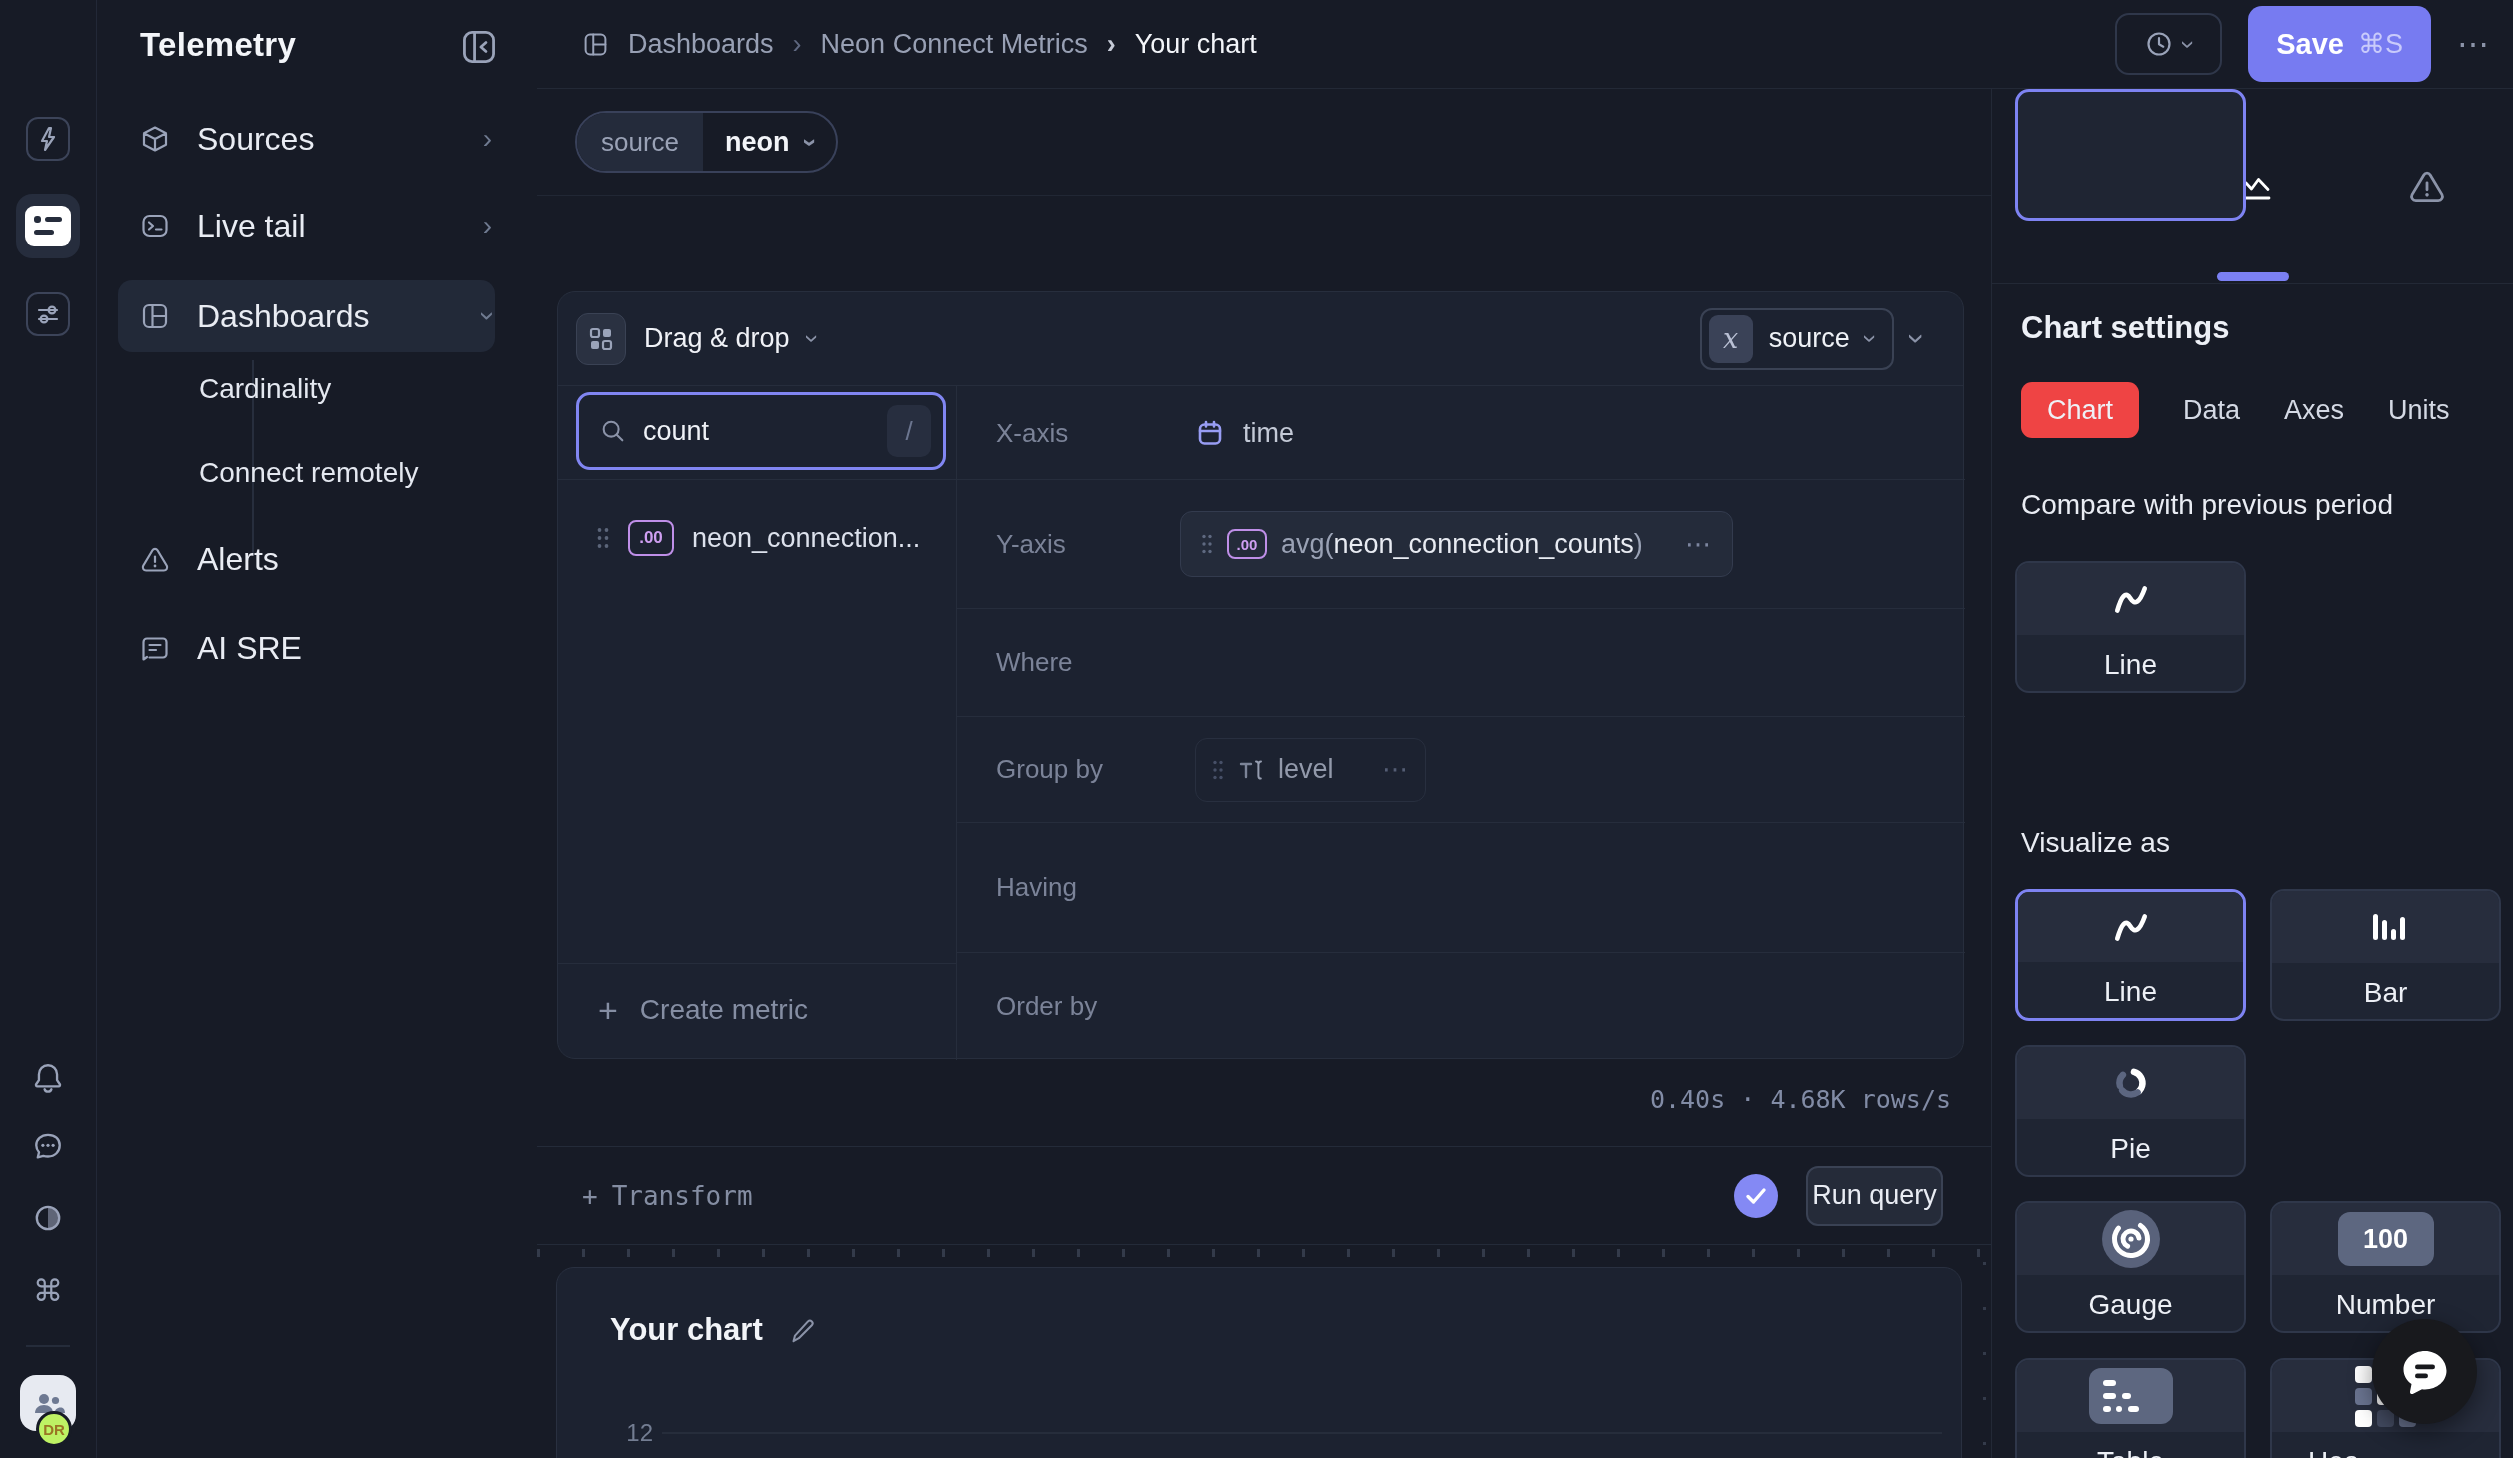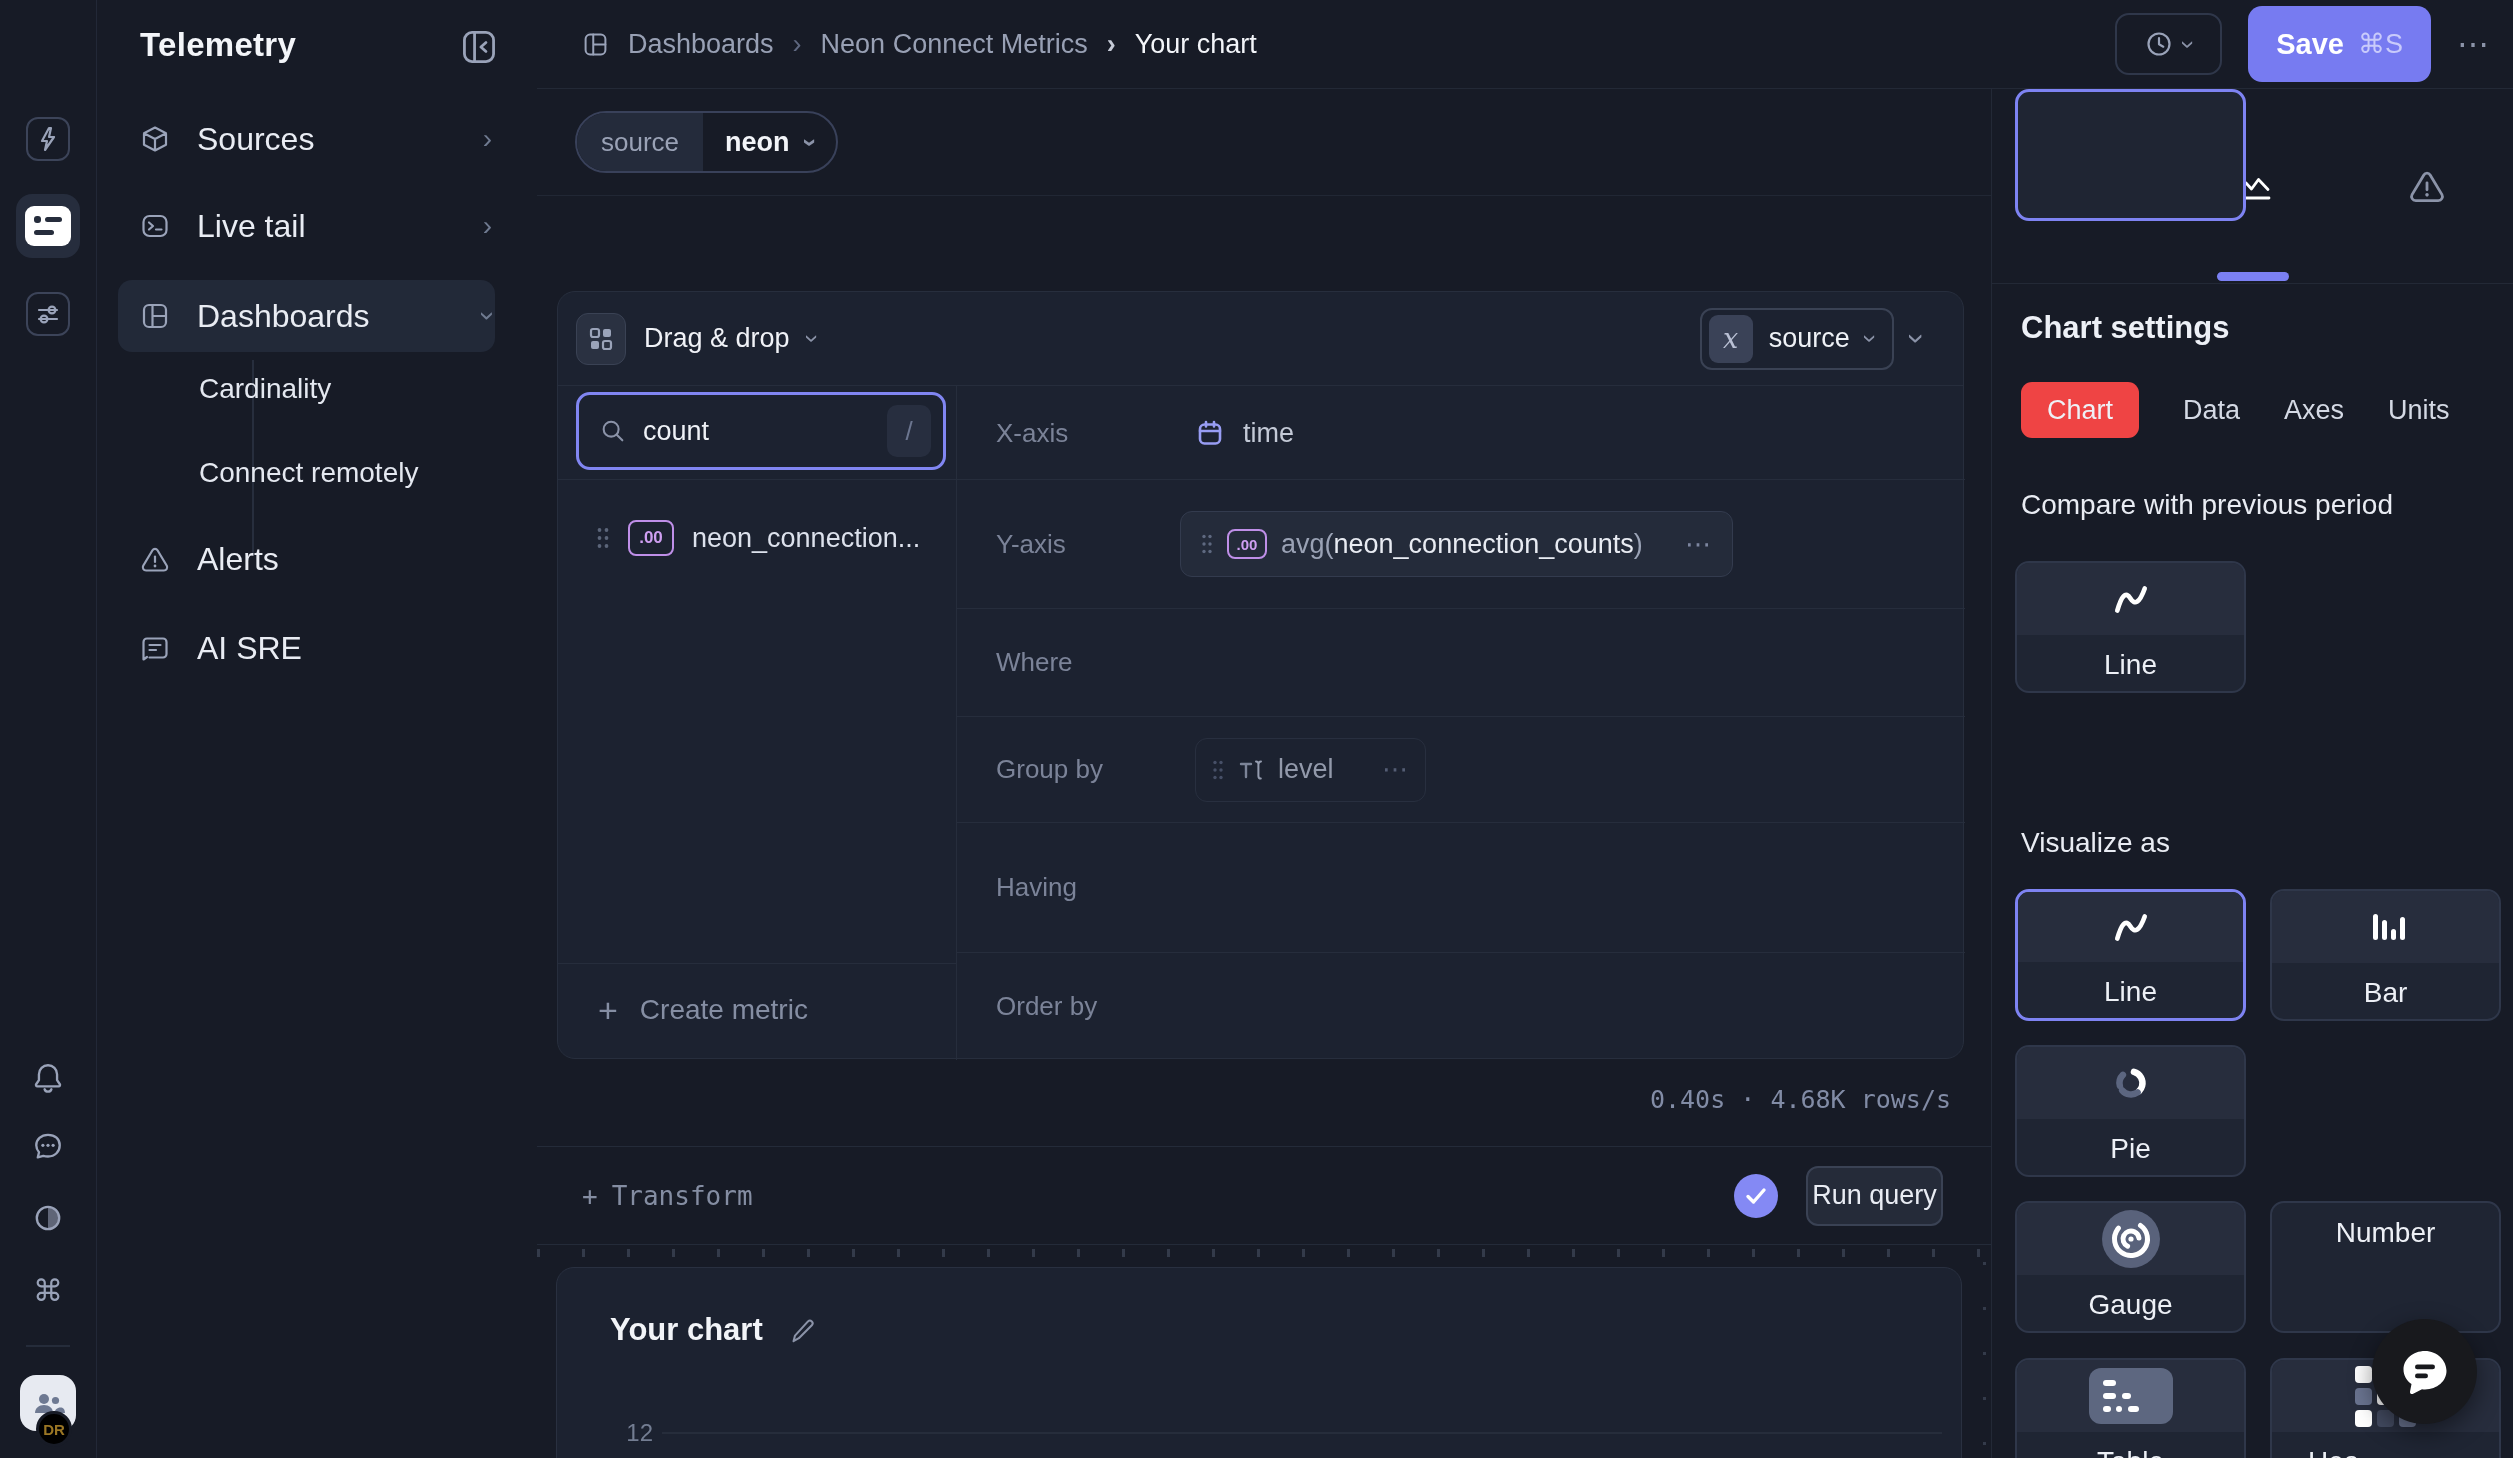--- a/index.html
+++ b/index.html
@@ -13,21 +13,21 @@
 
   
   .rail { left:0; top:0; width:97px; height:1459px; border-right:1px solid #222837; }
   .rail-btn { position:absolute; left:26px; width:44px; height:44px; border:2px solid #3c4459; border-radius:12px; display:flex; align-items:center; justify-content:center; }
   .rail-active-wrap { position:absolute; left:16px; top:194px; width:64px; height:64px; background:#262d3d; border-radius:16px; display:flex; align-items:center; justify-content:center; }
   .rail-active-inner { width:46px; height:40px; background:#ffffff; border-radius:9px; position:relative; }
   .rail-active-inner i { position:absolute; background:#262d3c; border-radius:3px; }
   .rail-plain { position:absolute; left:30px; width:36px; height:36px; display:flex; align-items:center; justify-content:center; }
   .rail-divider { position:absolute; left:26px; top:1345px; width:44px; height:2px; background:#252c3a; }
   .avatar { position:absolute; left:20px; top:1375px; width:56px; height:56px; background:#e7eaf1; border-radius:16px; display:flex; align-items:center; justify-content:center; }
-  .avatar-badge { position:absolute; left:36px; top:1411px; width:36px; height:36px; border-radius:50%; background:#000000; border:3px solid #171b26; display:flex; align-items:center; justify-content:center; font-size:15px; font-weight:bold; color:#9a7624; }
+  .avatar-badge { position:absolute; left:36px; top:1411px; width:36px; height:36px; border-radius:50%; background:#bef264; border:3px solid #171b26; display:flex; align-items:center; justify-content:center; font-size:15px; font-weight:bold; color:#9a7624; }
   .cmd-glyph { font-size:30px; color:#99a2b8; }
 
   
   .sidebar { left:97px; top:0; width:441px; height:1459px; }
   .sb-title { position:absolute; left:43px; top:26px; font-size:33px; font-weight:bold; color:#f3f5f9; letter-spacing:0.3px; }
   .collapse-btn { position:absolute; right:40px; top:28px; }
   .nav-row { position:absolute; left:0; width:441px; height:72px; display:flex; align-items:center; }
   .nav-row .nic { position:absolute; left:43px; width:30px; height:30px; }
   .nav-row .nlabel { position:absolute; left:100px; font-size:32px; color:#e9ecf3; }
   .nav-row .nchev { position:absolute; right:46px; font-size:28px; color:#6f7a90; }
@@ -595,20 +595,23 @@
               <circle cx="29" cy="29" r="8" stroke-dasharray="33 17.3" transform="rotate(115 29 29)"></circle>
             </g>
             <circle cx="29" cy="29" r="2.6" fill="#ffffff"></circle>
           </svg>
         </div>
       </div>
       <div class="vlb center">Gauge</div>
     </div>
 
     <div class="vcard" style="left:278px; top:1112px">
+      <div class="vic">
+        <div class="numbadge">100</div>
+      </div>
       <div class="vlb center">Number</div>
     </div>
 
     <div class="vcard" style="left:23px; top:1269px">
       <div class="vic">
         <div class="tableic">
           <i style="left:14px; top:12px; width:13px"></i>
           <i style="left:14px; top:25px; width:13px"></i>
             <i style="left:33px; top:25px; width:9px"></i>
           <i style="left:14px; top:38px; width:8px"></i>

